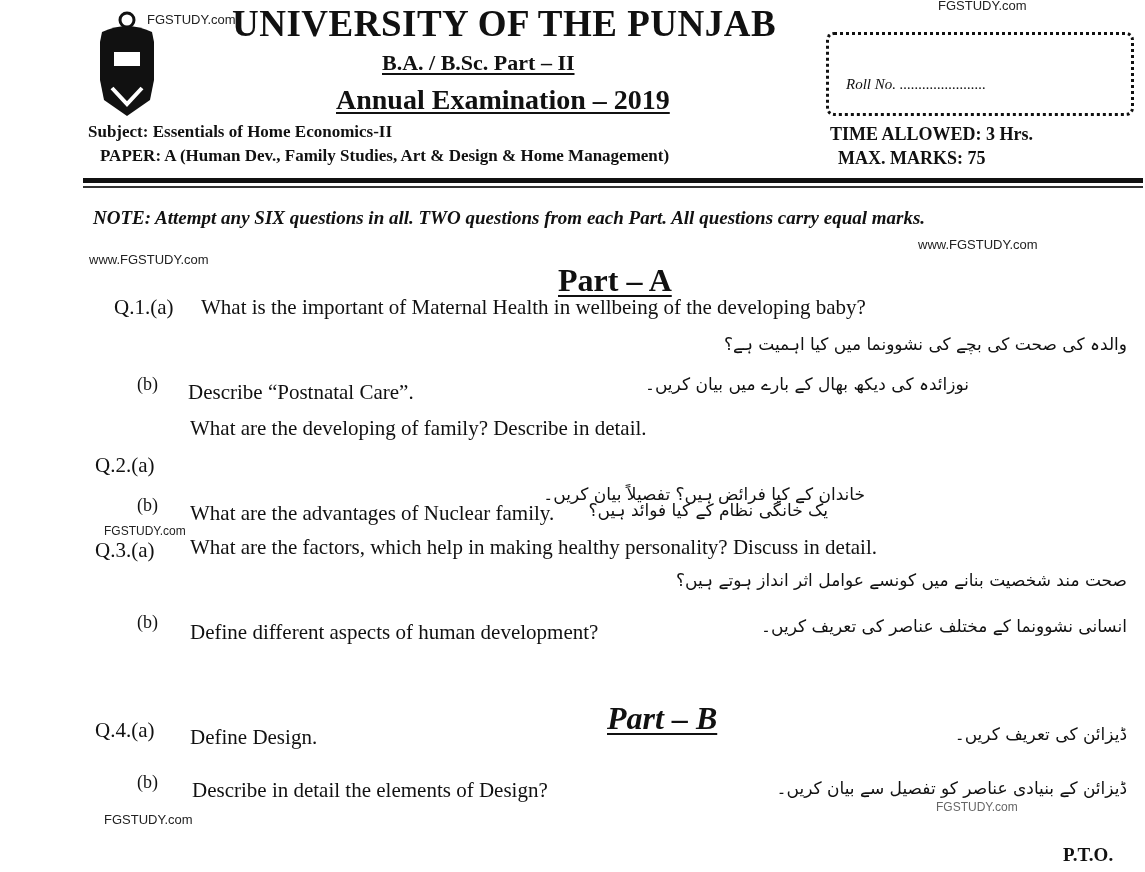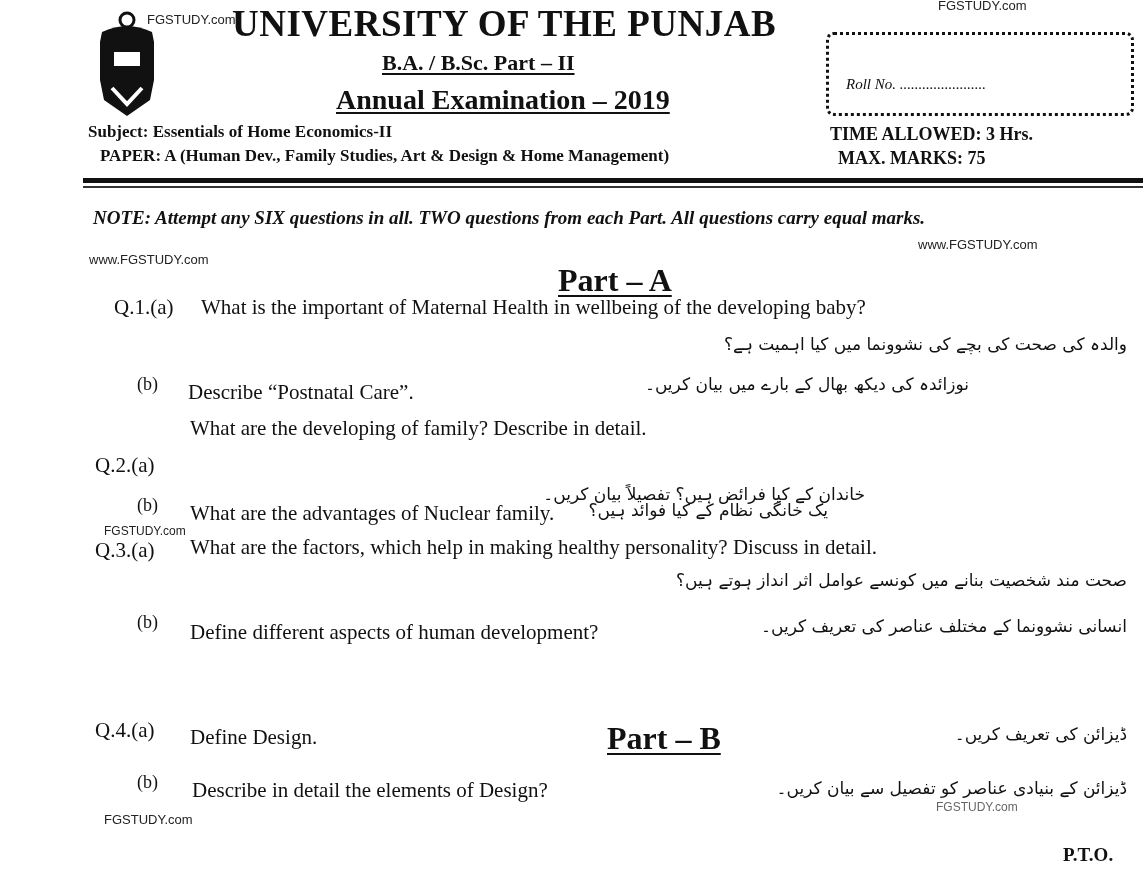--- a/index.html
+++ b/index.html
@@ -76,21 +76,21 @@
 <div class="abs urdu" style="right:317px;top:500px;">یک خانگی نظام کے کیا فوائد ہیں؟</div>
 
 <div class="abs qn" style="left:95px;top:538px;">Q.3.(a)</div>
 <div class="abs q" style="left:190px;top:535px;">What are the factors, which help in making healthy personality? Discuss in detail.</div>
 <div class="abs urdu" style="right:18px;top:570px;">صحت مند شخصیت بنانے میں کونسے عوامل اثر انداز ہوتے ہیں؟</div>
 
 <div class="abs sub" style="left:137px;top:612px;">(b)</div>
 <div class="abs q" style="left:190px;top:620px;">Define different aspects of human development?</div>
 <div class="abs urdu" style="right:18px;top:616px;">انسانی نشوونما کے مختلف عناصر کی تعریف کریں۔</div>
 
-<div class="abs part" style="left:607px;top:720px;">Part – B</div>
+<div class="abs part" style="left:607px;top:700px;font-style:italic;">Part – B</div>
 
 <div class="abs qn" style="left:95px;top:718px;">Q.4.(a)</div>
 <div class="abs q" style="left:190px;top:725px;">Define Design.</div>
 <div class="abs urdu" style="right:18px;top:724px;">ڈیزائن کی تعریف کریں۔</div>
 
 <div class="abs sub" style="left:137px;top:772px;">(b)</div>
 <div class="abs q" style="left:192px;top:778px;">Describe in detail the elements of Design?</div>
 <div class="abs urdu" style="right:18px;top:778px;">ڈیزائن کے بنیادی عناصر کو تفصیل سے بیان کریں۔</div>
 
 <div class="abs" style="left:1063px;top:844px;font-size:19px;font-weight:bold;">P.T.O.</div>

